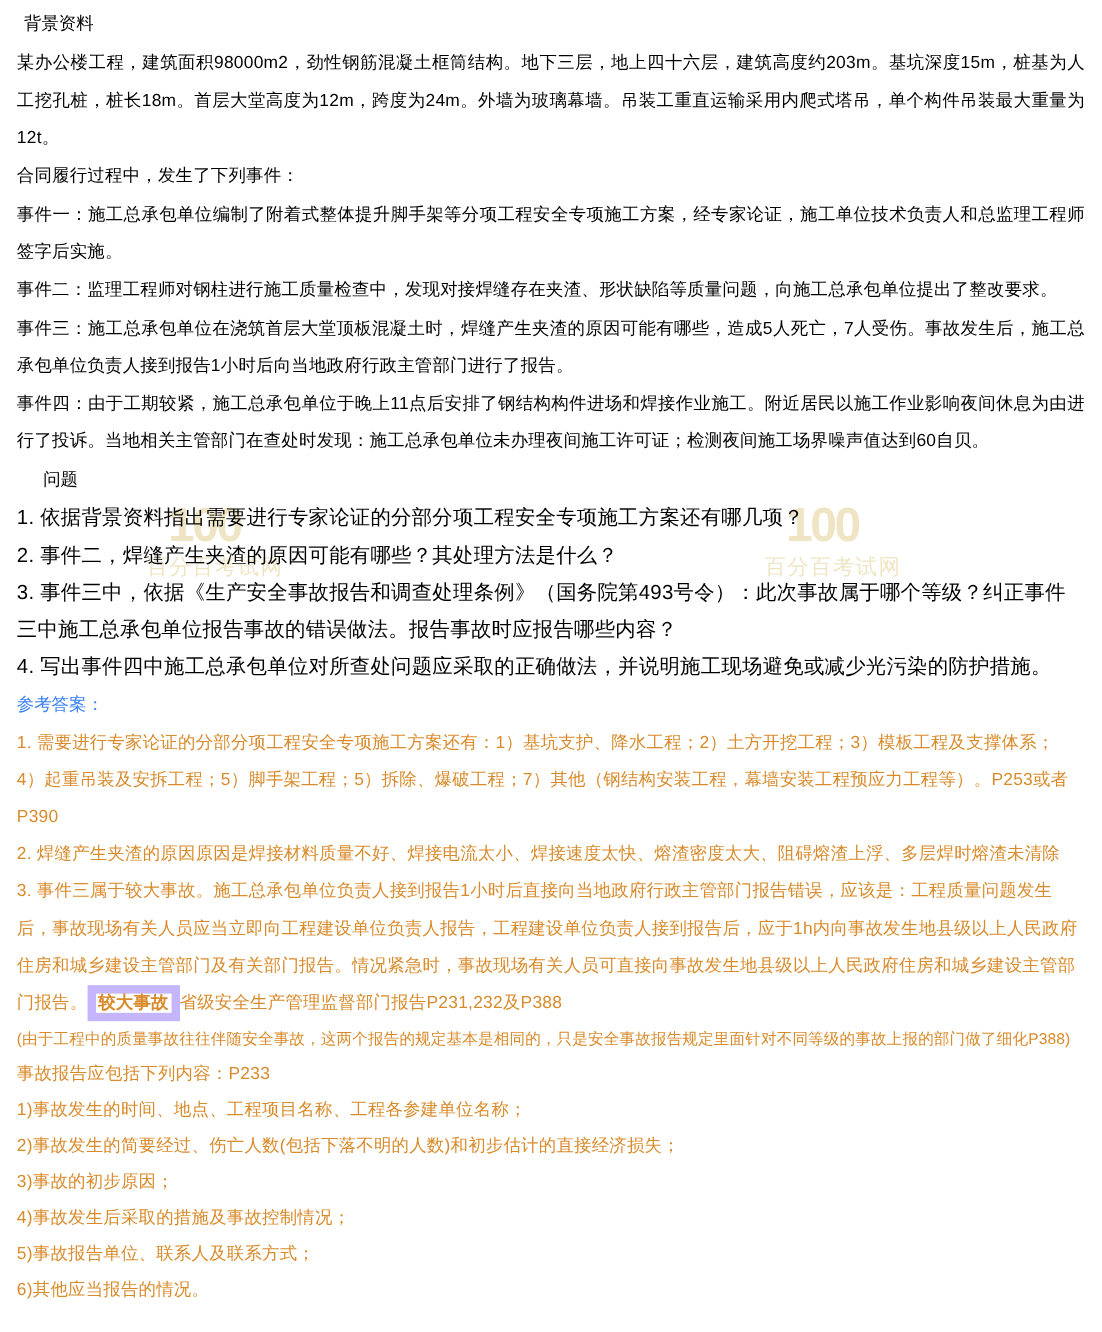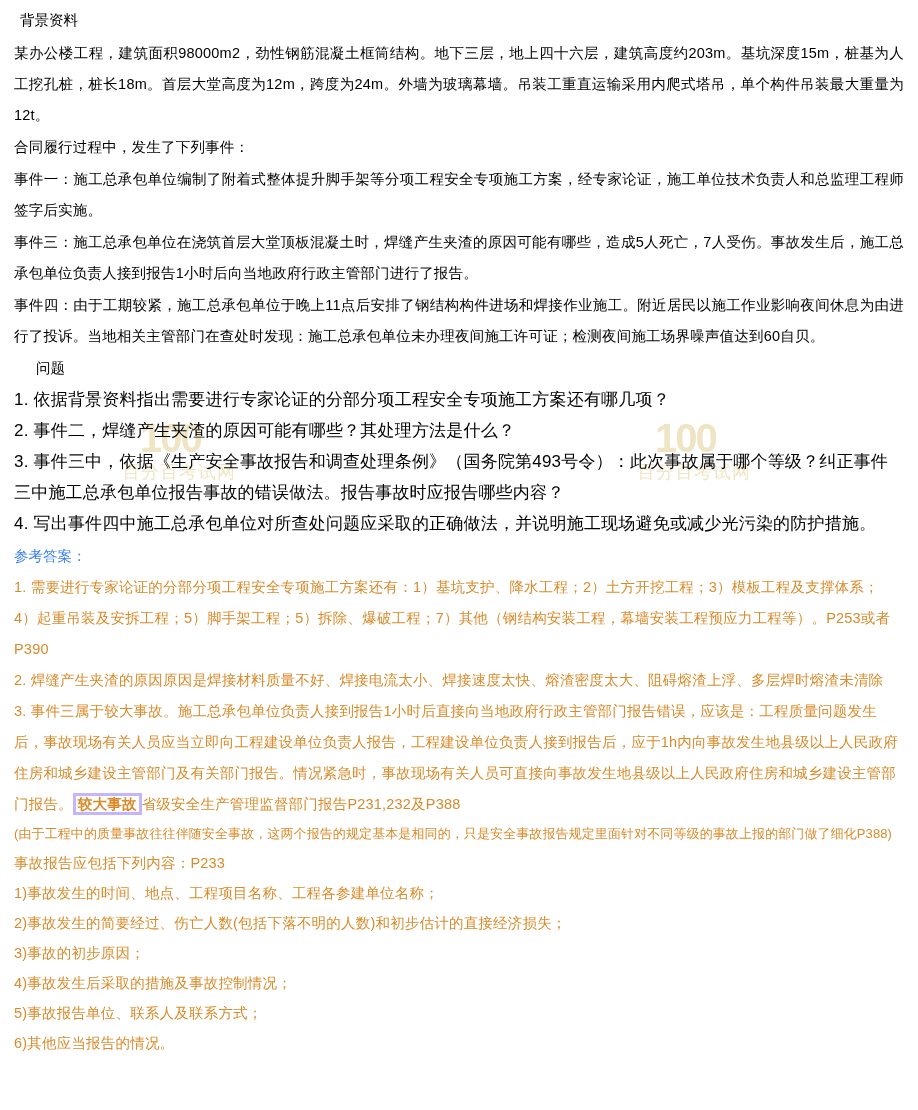--- a/index.html
+++ b/index.html
@@ -68,21 +68,21 @@
     line-height: 30px;
     margin: 0;
     letter-spacing: 0.2px;
   }
   .highlight {
     background: #ffffff;
     font-weight: bold;
     padding: 0 2px;
     position: relative;
     z-index: 5;
-    border: 3px solid #c4b5fd;
+    border: 7px solid #c4b5fd;
   }
   .note-line {
     color: #d98b2b;
     font-size: 13px;
     line-height: 28px;
     margin: 0;
     letter-spacing: 0.1px;
   }
   
   .watermark {
@@ -128,20 +128,21 @@
     <div class="wm-item wm-text" style="left:637px; top:60px;">百分百考试网</div>
   </div>
 
   <div class="content">
 
     <div class="heading">背景资料</div>
 
     <p class="blk">某办公楼工程，建筑面积98000m2，劲性钢筋混凝土框筒结构。地下三层，地上四十六层，建筑高度约203m。基坑深度15m，桩基为人工挖孔桩，桩长18m。首层大堂高度为12m，跨度为24m。外墙为玻璃幕墙。吊装工重直运输采用内爬式塔吊，单个构件吊装最大重量为12t。</p>
     <p class="blk">合同履行过程中，发生了下列事件：</p>
     <p class="blk">事件一：施工总承包单位编制了附着式整体提升脚手架等分项工程安全专项施工方案，经专家论证，施工单位技术负责人和总监理工程师签字后实施。</p>
+    <p class="blk">事件二：监理工程师对钢柱进行施工质量检查中，发现对接焊缝存在夹渣、形状缺陷等质量问题，向施工总承包单位提出了整改要求。</p>
     <p class="blk">事件三：施工总承包单位在浇筑首层大堂顶板混凝土时，焊缝产生夹渣的原因可能有哪些，造成5人死亡，7人受伤。事故发生后，施工总承包单位负责人接到报告1小时后向当地政府行政主管部门进行了报告。</p>
     <p class="blk">事件四：由于工期较紧，施工总承包单位于晚上11点后安排了钢结构构件进场和焊接作业施工。附近居民以施工作业影响夜间休息为由进行了投诉。当地相关主管部门在查处时发现：施工总承包单位未办理夜间施工许可证；检测夜间施工场界噪声值达到60自贝。</p>
 
     <div class="qhead">问题</div>
 
     <p class="q">1. 依据背景资料指出需要进行专家论证的分部分项工程安全专项施工方案还有哪几项？</p>
     <p class="q">2. 事件二，焊缝产生夹渣的原因可能有哪些？其处理方法是什么？</p>
     <p class="q">3. 事件三中，依据《生产安全事故报告和调查处理条例》（国务院第493号令）：此次事故属于哪个等级？纠正事件三中施工总承包单位报告事故的错误做法。报告事故时应报告哪些内容？</p>
     <p class="q">4. 写出事件四中施工总承包单位对所查处问题应采取的正确做法，并说明施工现场避免或减少光污染的防护措施。</p>
 

